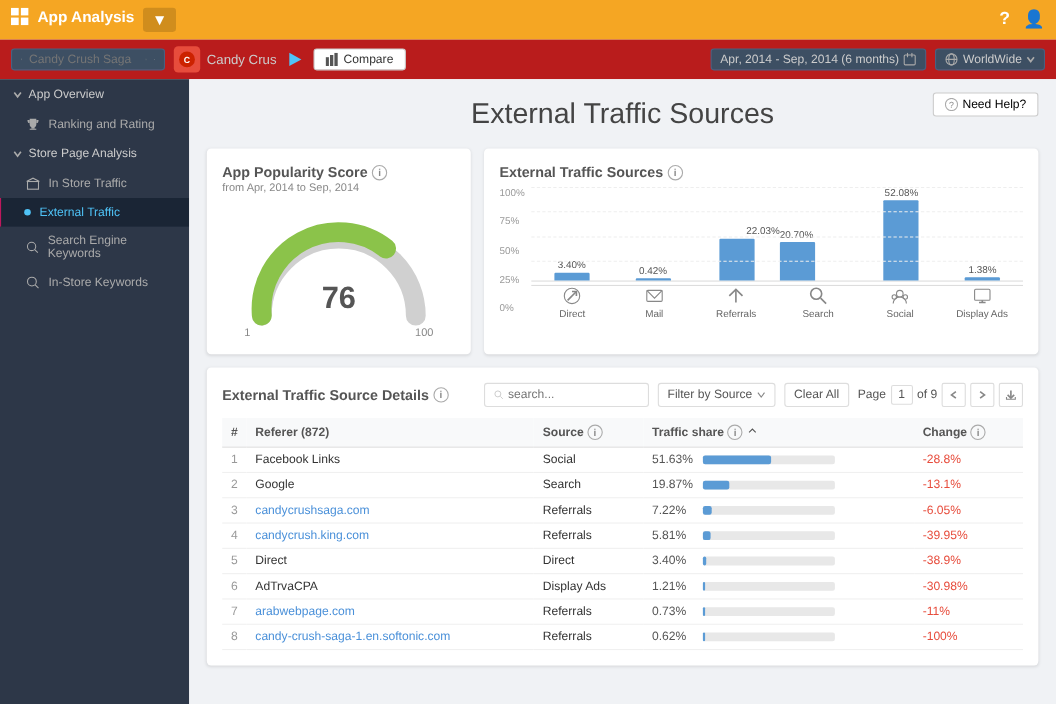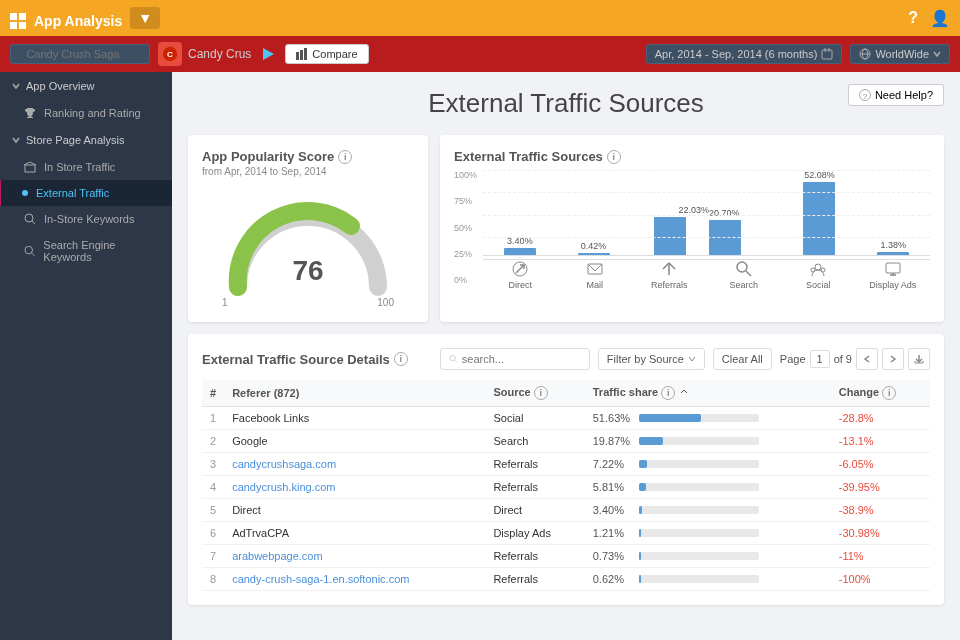--- a/index.html
+++ b/index.html
@@ -1,20 +1,20 @@
 <!DOCTYPE html>
 <html><head>
   <meta charset="utf-8">
   <style>
     * { box-sizing: border-box; margin: 0; padding: 0; }
     body { font-family: Arial, sans-serif; font-size: 12px; background: #f0f2f5; color: #333; width: 960px; height: 640px; overflow: hidden; }
 
     
     .header { background: #f5a623; height: 36px; display: flex; align-items: center; padding: 0 10px; justify-content: space-between; }
-    .header-left { display: flex; align-items: flex-end; gap: 8px; color: white; font-weight: bold; font-size: 14px; }
+    .header-left { display: flex; align-items: flex-start; gap: 8px; color: white; font-weight: bold; font-size: 14px; }
     .header-right { display: flex; align-items: center; gap: 12px; color: white; font-size: 16px; }
     .header-dropdown { background: rgba(0,0,0,0.15); border-radius: 3px; padding: 3px 8px; cursor: pointer; display: flex; align-items: center; gap: 4px; color: white; }
 
     
     .toolbar { background: #b91c1c; height: 36px; display: flex; align-items: center; padding: 0 10px; gap: 8px; justify-content: space-between; }
     .toolbar-left { display: flex; align-items: center; gap: 8px; }
     .search-box { background: #3d4f63; border: 1px solid #4a6080; border-radius: 3px; padding: 3px 8px; color: #ccc; width: 140px; display: flex; align-items: center; gap: 6px; }
     .search-box input { background: transparent; border: none; color: #ccc; font-size: 11px; outline: none; width: 100px; }
     .app-tag { display: flex; align-items: center; gap: 6px; }
     .app-icon { width: 24px; height: 24px; background: #e74c3c; border-radius: 4px; display: flex; align-items: center; justify-content: center; }
@@ -195,28 +195,28 @@
     </div>
     <div class="sidebar-item active">
       <span class="dot"></span>
       <span>External Traffic</span>
     </div>
     <div class="sidebar-item">
       <svg width="12" height="12" viewBox="0 0 12 12" fill="none" stroke="#aaa" stroke-width="1">
         <circle cx="5" cy="5" r="4"></circle>
         <line x1="8" y1="8" x2="11" y2="11"></line>
       </svg>
-      <span>In-Store Keywords</span>
+      <span>Search Engine Keywords</span>
     </div>
     <div class="sidebar-item">
       <svg width="12" height="12" viewBox="0 0 12 12" fill="none" stroke="#aaa" stroke-width="1">
         <circle cx="5" cy="5" r="4"></circle>
         <line x1="8" y1="8" x2="11" y2="11"></line>
       </svg>
-      <span>Search Engine Keywords</span>
+      <span>In-Store Keywords</span>
     </div>
   </div>
 
   <div class="content">
 
     <div class="page-title-wrapper">
       <h1 class="page-title">External Traffic Sources</h1>
       <div style="position:absolute;right:0;top:-4px;">
         <button class="need-help-btn">
           <svg width="12" height="12" viewBox="0 0 12 12">

